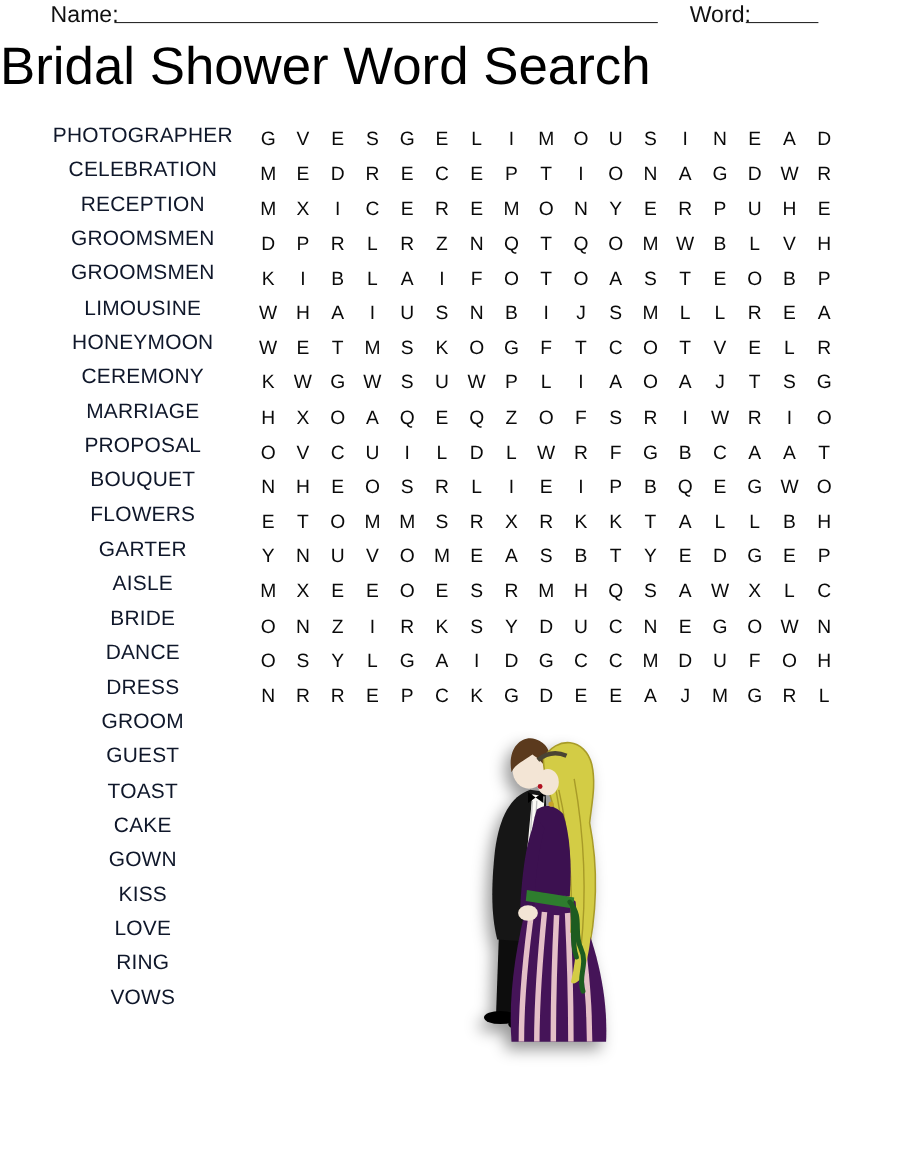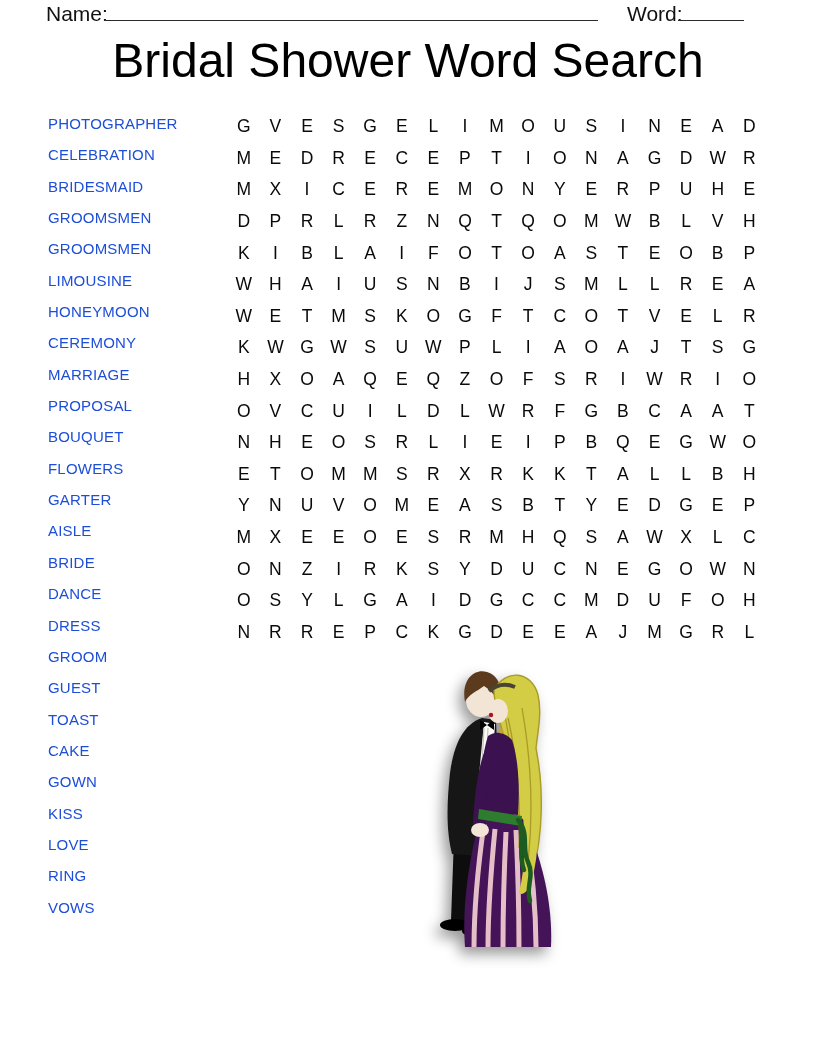--- a/index.html
+++ b/index.html
@@ -10,28 +10,28 @@
   }
   .hdr-label { position:absolute; top:2px; font-size:21px; color:#111; }
   .lbl-name { left:46px; }
   .lbl-date { left:627px; }
   .blank-line { position:absolute; top:1px; height:19px; border-bottom:1.6px solid #2b2b2b; }
   .line-name { left:104px; width:494px; }
   .line-date { left:678px; width:66px; }
 
   .title {
     position:absolute; top:33px; left:0; width:816px; margin:0;
-    text-align:center; font-size:48px; font-weight:400; letter-spacing:0px;
+    text-align:left; font-size:48px; font-weight:400; letter-spacing:0px;
     color:#000; white-space:nowrap;
   }
 
   .word-list {
     position:absolute; left:48px; top:108px; margin:0; padding:0;
-    list-style:none; font-size:15px; line-height:31.35px;
-    letter-spacing:0.2px; color:#1d4ed8;
+    list-style:none; font-size:19px; line-height:31.35px;
+    letter-spacing:0.2px; color:#0f172a;text-align:center;
   }
 
   .letter-grid {
     position:absolute; left:228px; top:111px;
     display:grid; grid-auto-rows:31.6px;
     font-size:17.5px; color:#0a0a0a;
   }
   .letter-grid .cell {
     width:31.6px; display:flex; align-items:center; justify-content:center;
   }
@@ -47,21 +47,21 @@
 <span class="hdr-label lbl-name">Name:</span>
 <span class="blank-line line-name"></span>
 <span class="hdr-label lbl-date">Word:</span>
 <span class="blank-line line-date"></span>
 
 <h1 class="title">Bridal Shower Word Search</h1>
 
 <ul class="word-list" id="word-list">
     <li>PHOTOGRAPHER</li>
     <li>CELEBRATION</li>
-    <li>BRIDESMAID</li>
+    <li>RECEPTION</li>
     <li>GROOMSMEN</li>
     <li>GROOMSMEN</li>
     <li>LIMOUSINE</li>
     <li>HONEYMOON</li>
     <li>CEREMONY</li>
     <li>MARRIAGE</li>
     <li>PROPOSAL</li>
     <li>BOUQUET</li>
     <li>FLOWERS</li>
     <li>GARTER</li>

